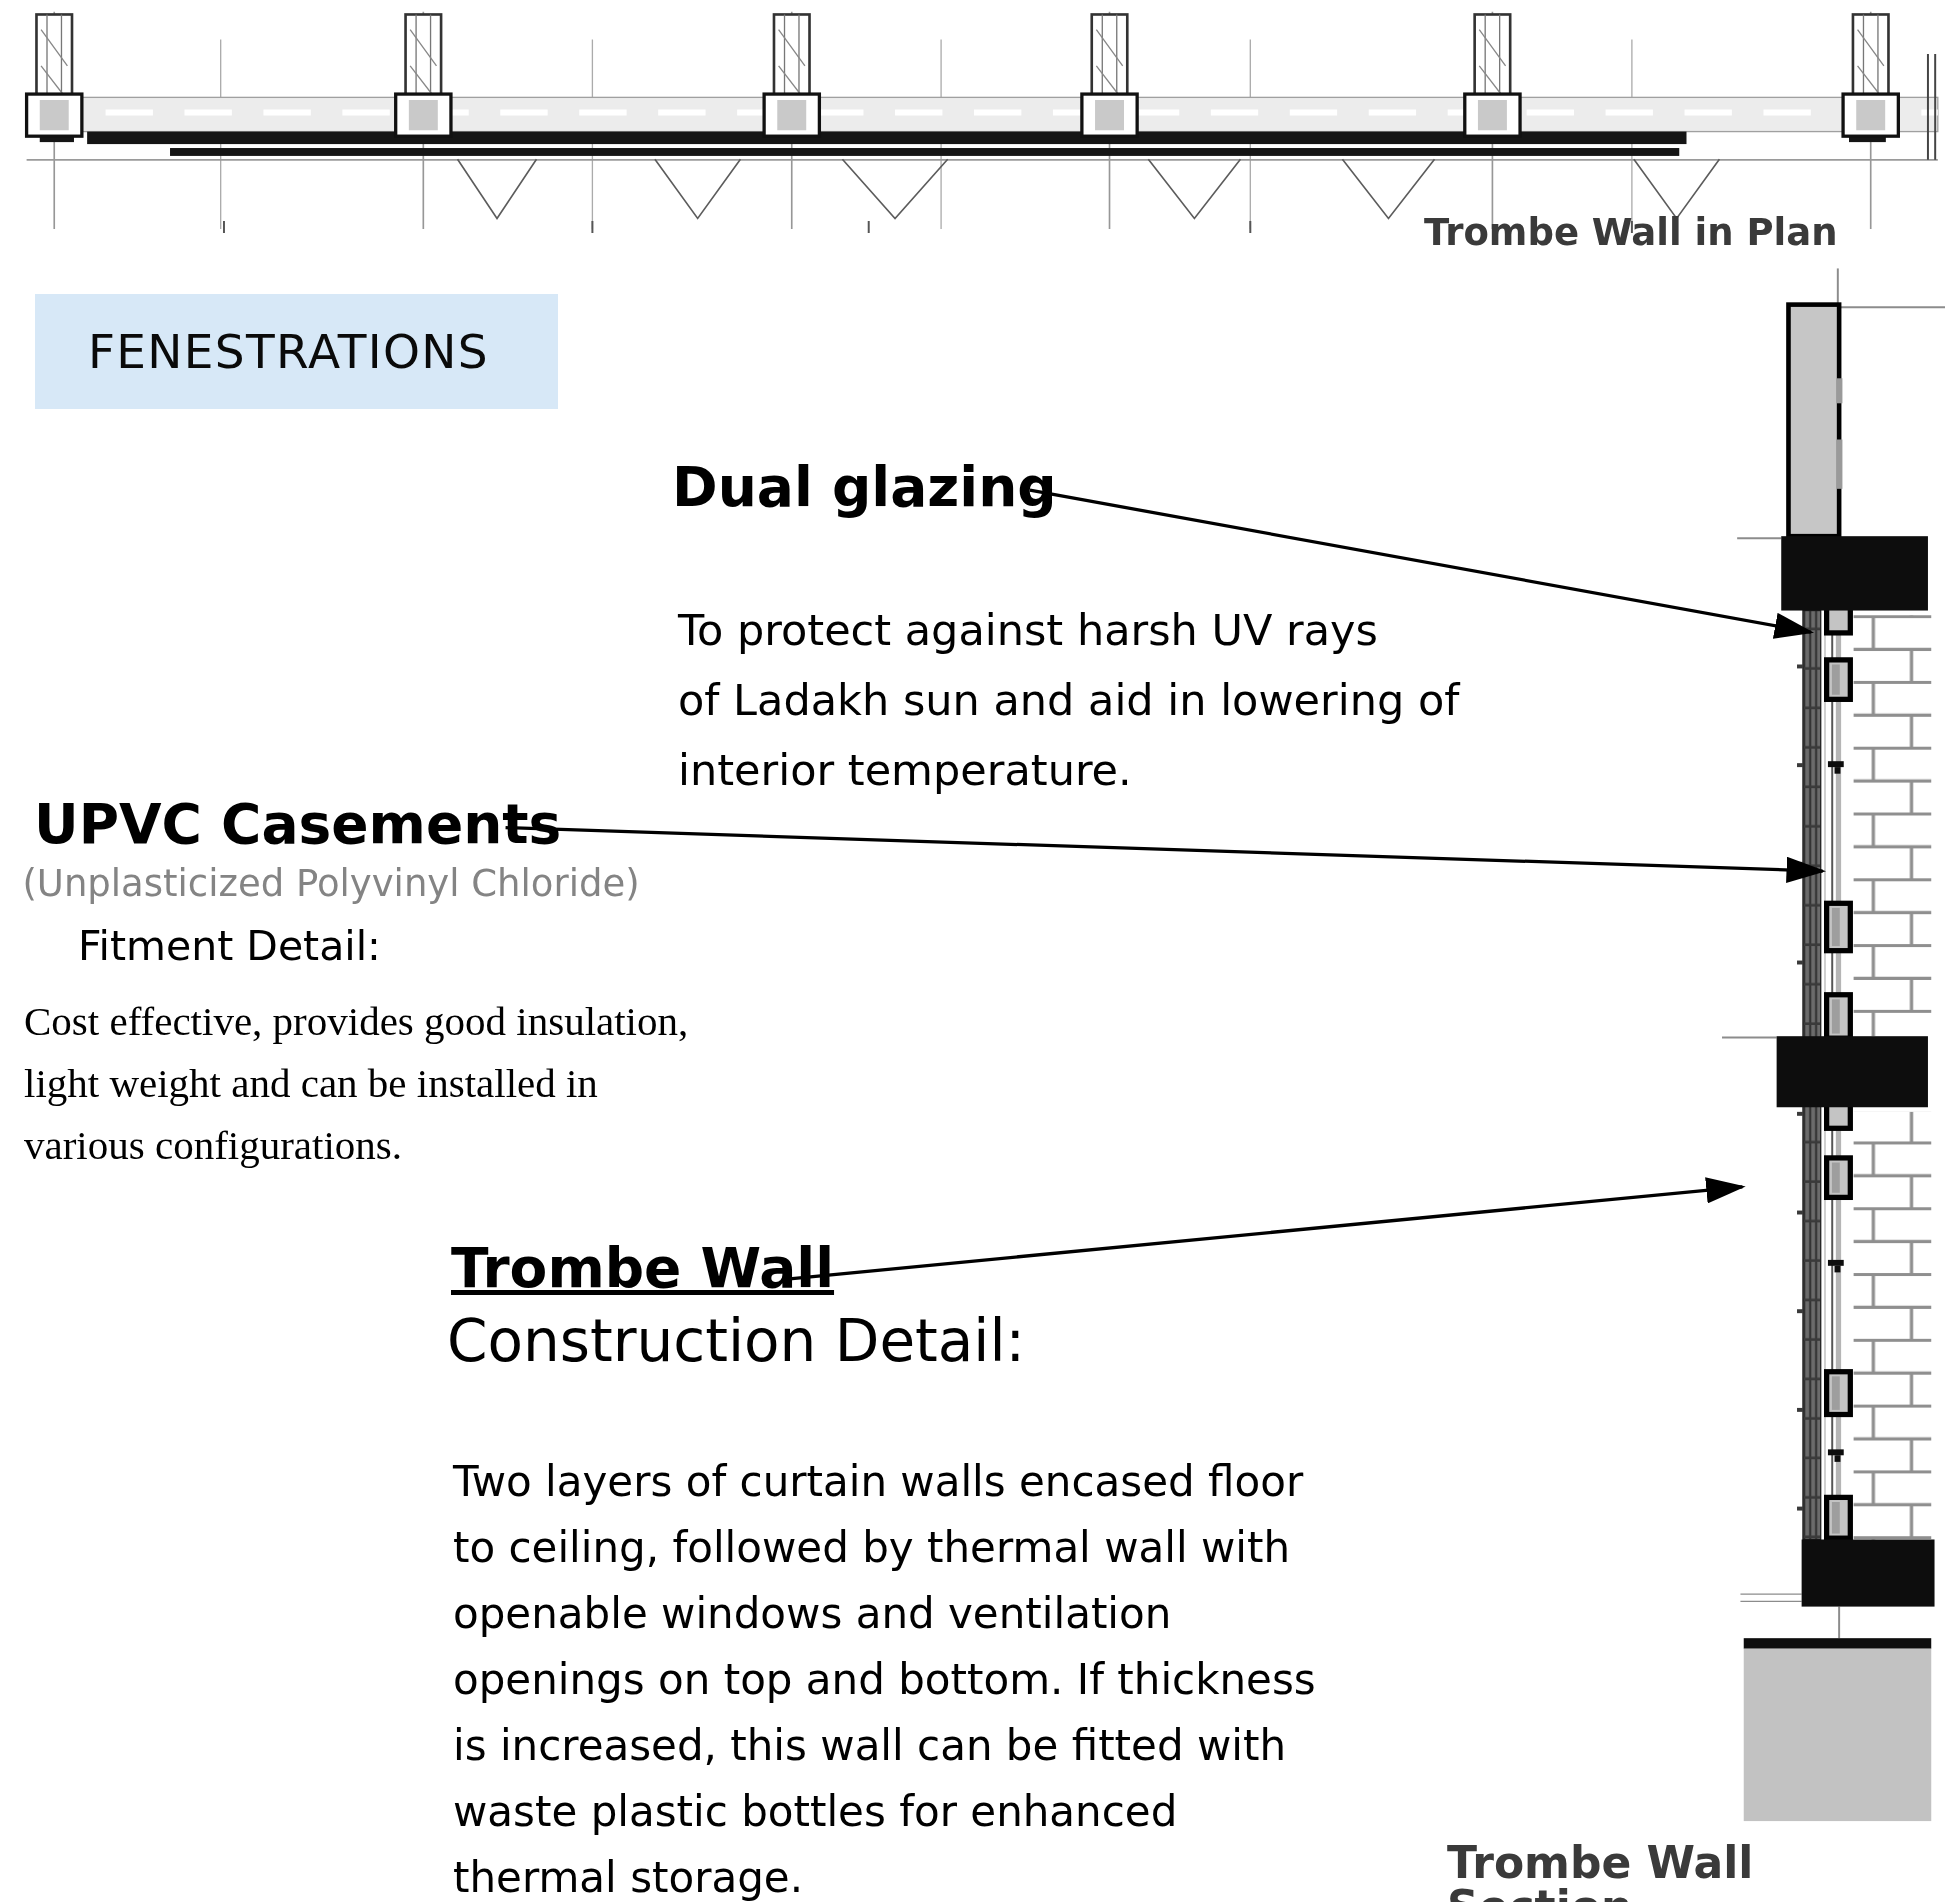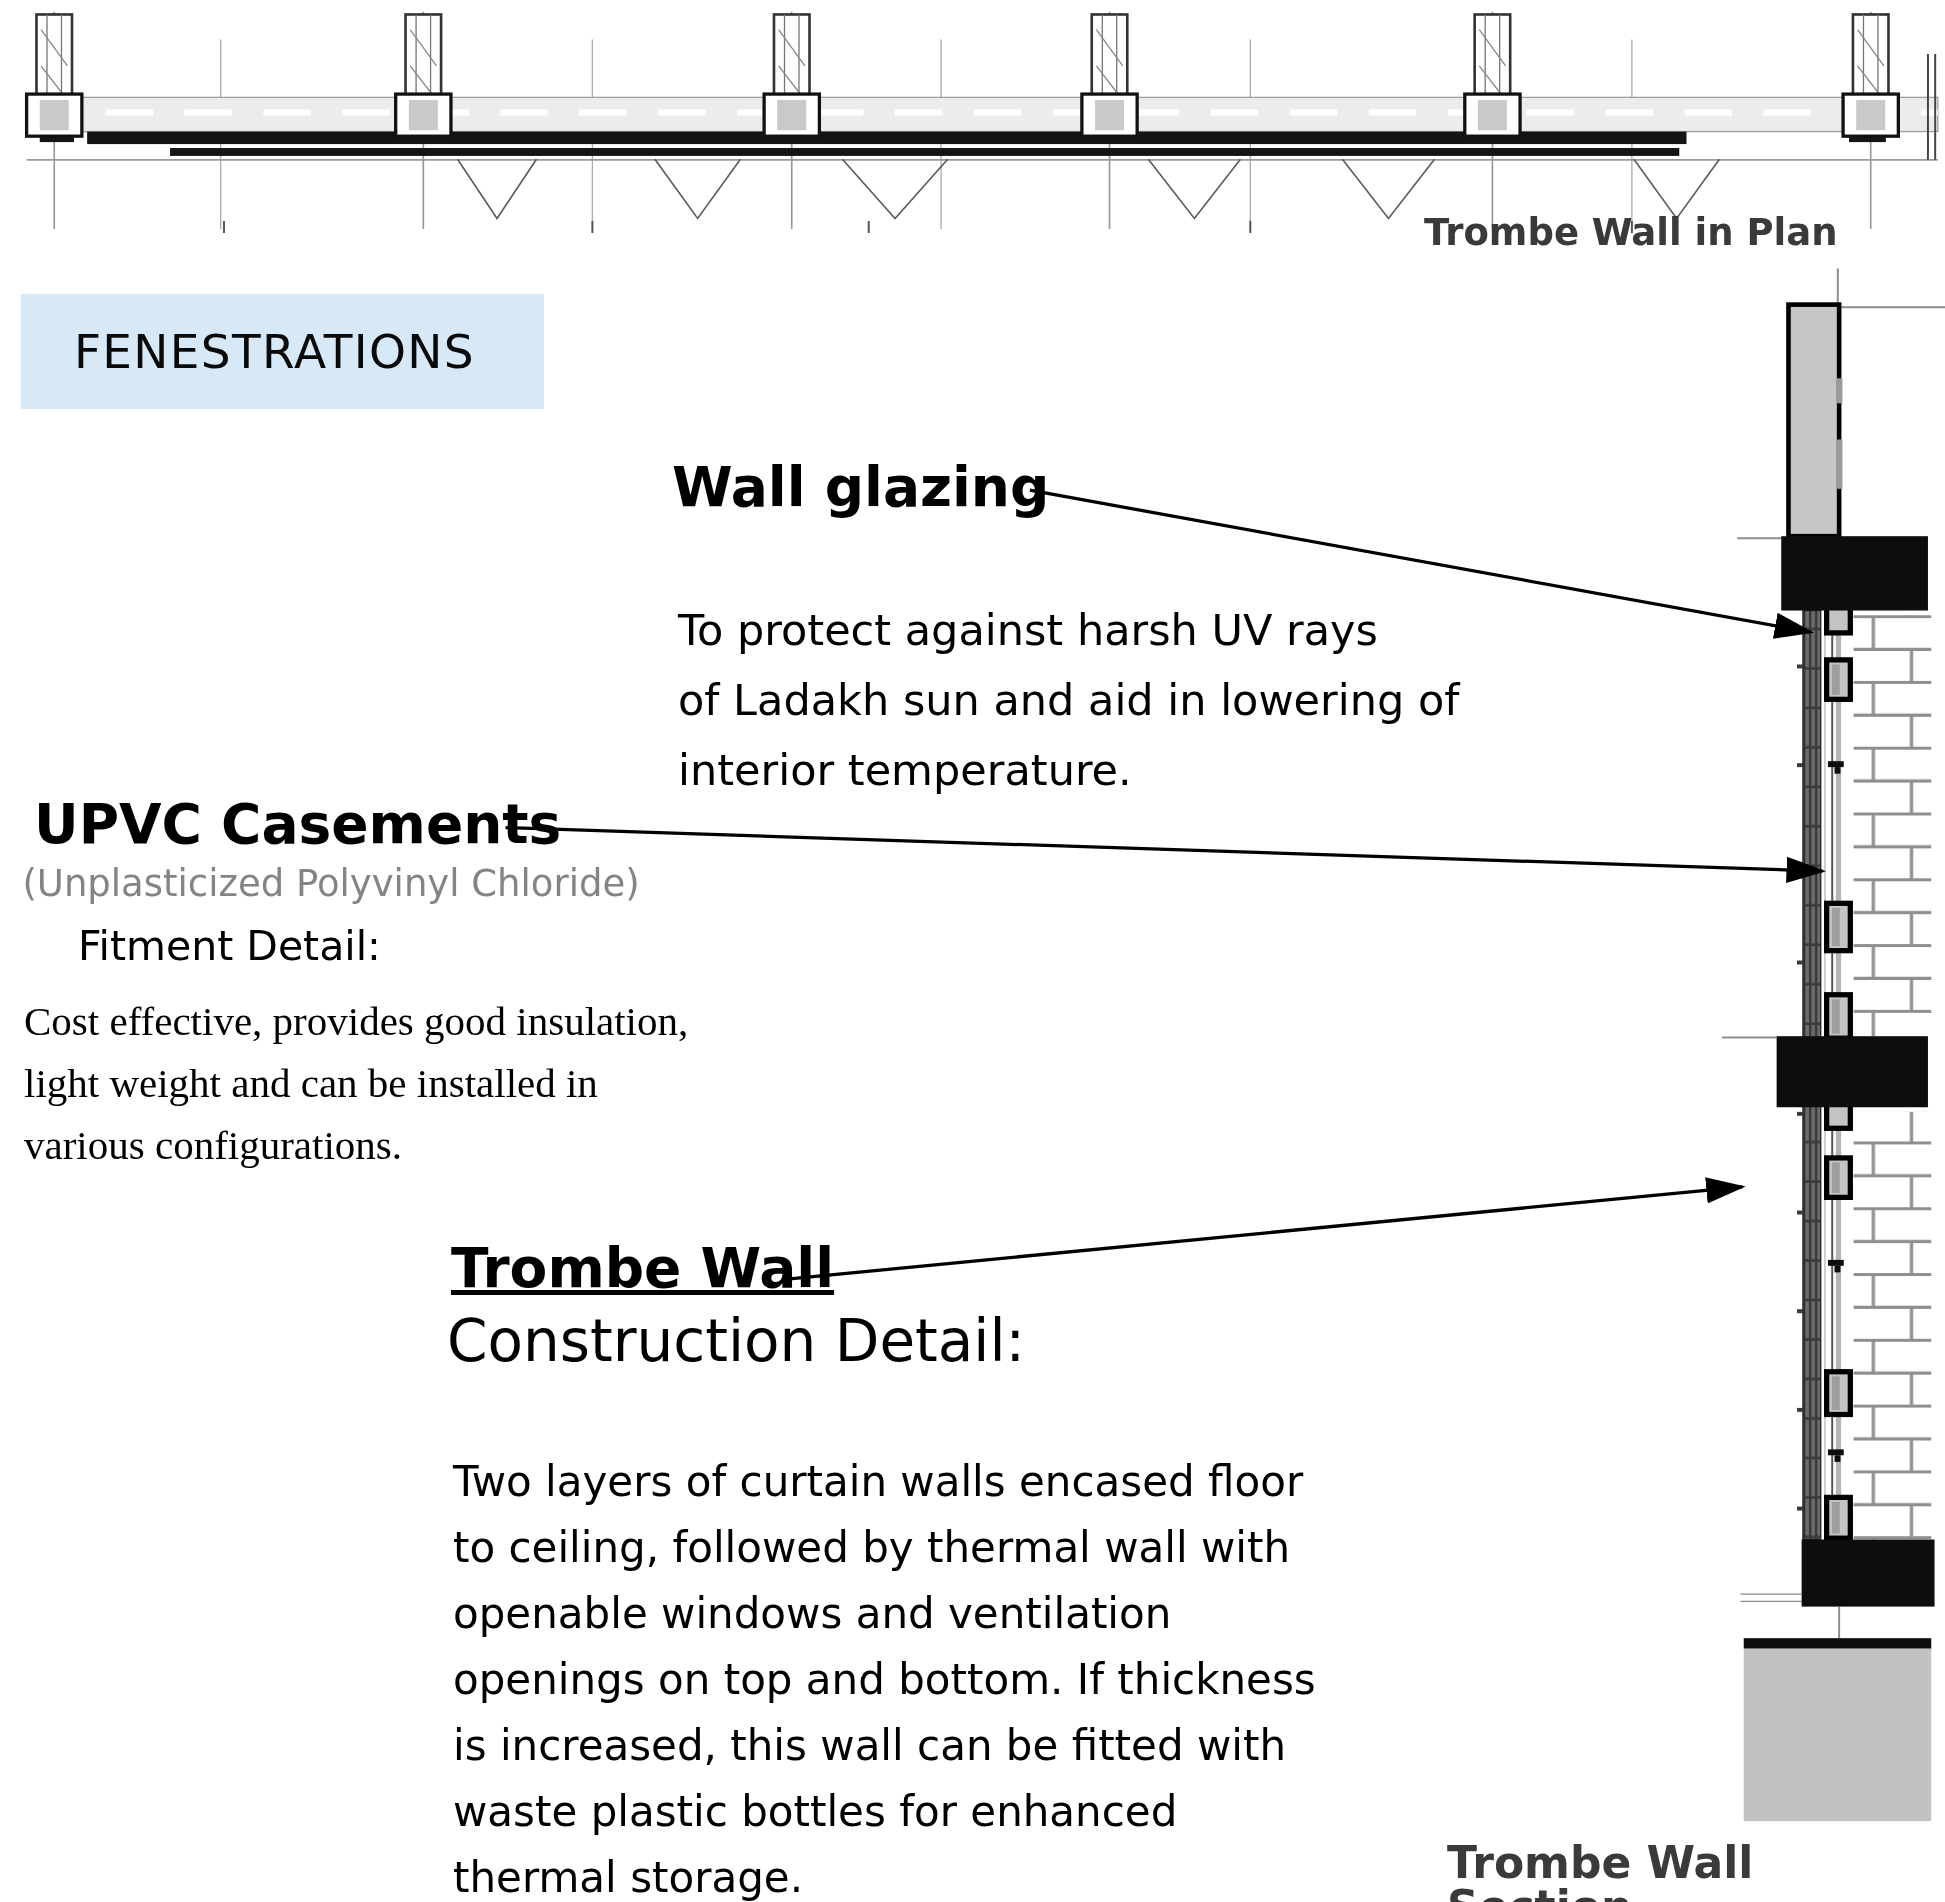--- a/index.html
+++ b/index.html
@@ -8,21 +8,21 @@
     width:1946px;height:1902px;
     background:#ffffff;
     position:relative;
     overflow:hidden;
     font-family:"DejaVu Sans","Liberation Sans",sans-serif;
     color:#000;
   }
   #drawing-layer{position:absolute;left:0;top:0;width:1946px;height:1902px;}
   .abs{position:absolute;}
   .title-box{
-    left:21px;top:294px;width:523px;height:115px;
+    left:35px;top:294px;width:523px;height:115px;
     background:#d7e8f7;
     display:flex;align-items:center;
     padding-left:53px;box-sizing:border-box;
     font-size:47px;letter-spacing:1.3px;color:#0a0a0a;
   }
   .h-bold{font-weight:bold;font-size:55px;line-height:1;}
   .dual-heading{left:672px;top:460px;}
   .dual-body{left:678px;top:595px;font-size:43px;line-height:70px;white-space:pre-line;}
   .upvc-heading{left:34px;top:797px;}
   .upvc-sub{left:22.4px;top:865px;font-size:37px;color:#848484;line-height:1;}
@@ -227,21 +227,21 @@
     <line x1="1565" y1="745" x2="2752" y2="961" marker-end="url(#arrow)"></line>
     <line x1="768" y1="1258" x2="2770" y2="1324" marker-end="url(#arrow)"></line>
     <line x1="1188" y1="1945" x2="2648" y2="1804" marker-end="url(#arrow)"></line>
   </g>
 </svg>
 
 <div class="abs title-box">
   <span>FENESTRATIONS</span>
 </div>
 
-<div class="abs h-bold dual-heading">Wall glazing</div>
+<div class="abs h-bold dual-heading">Dual glazing</div>
 <div class="abs dual-body">To protect against harsh UV rays
 of Ladakh sun and aid in lowering of
 interior temperature.</div>
 
 <div class="abs h-bold upvc-heading">UPVC Casements</div>
 <div class="abs upvc-sub">(Unplasticized Polyvinyl Chloride)</div>
 <div class="abs upvc-fitment">Fitment Detail:</div>
 <div class="abs upvc-body">Cost effective, provides good insulation,
 light weight and can be installed in
 various configurations.</div>

